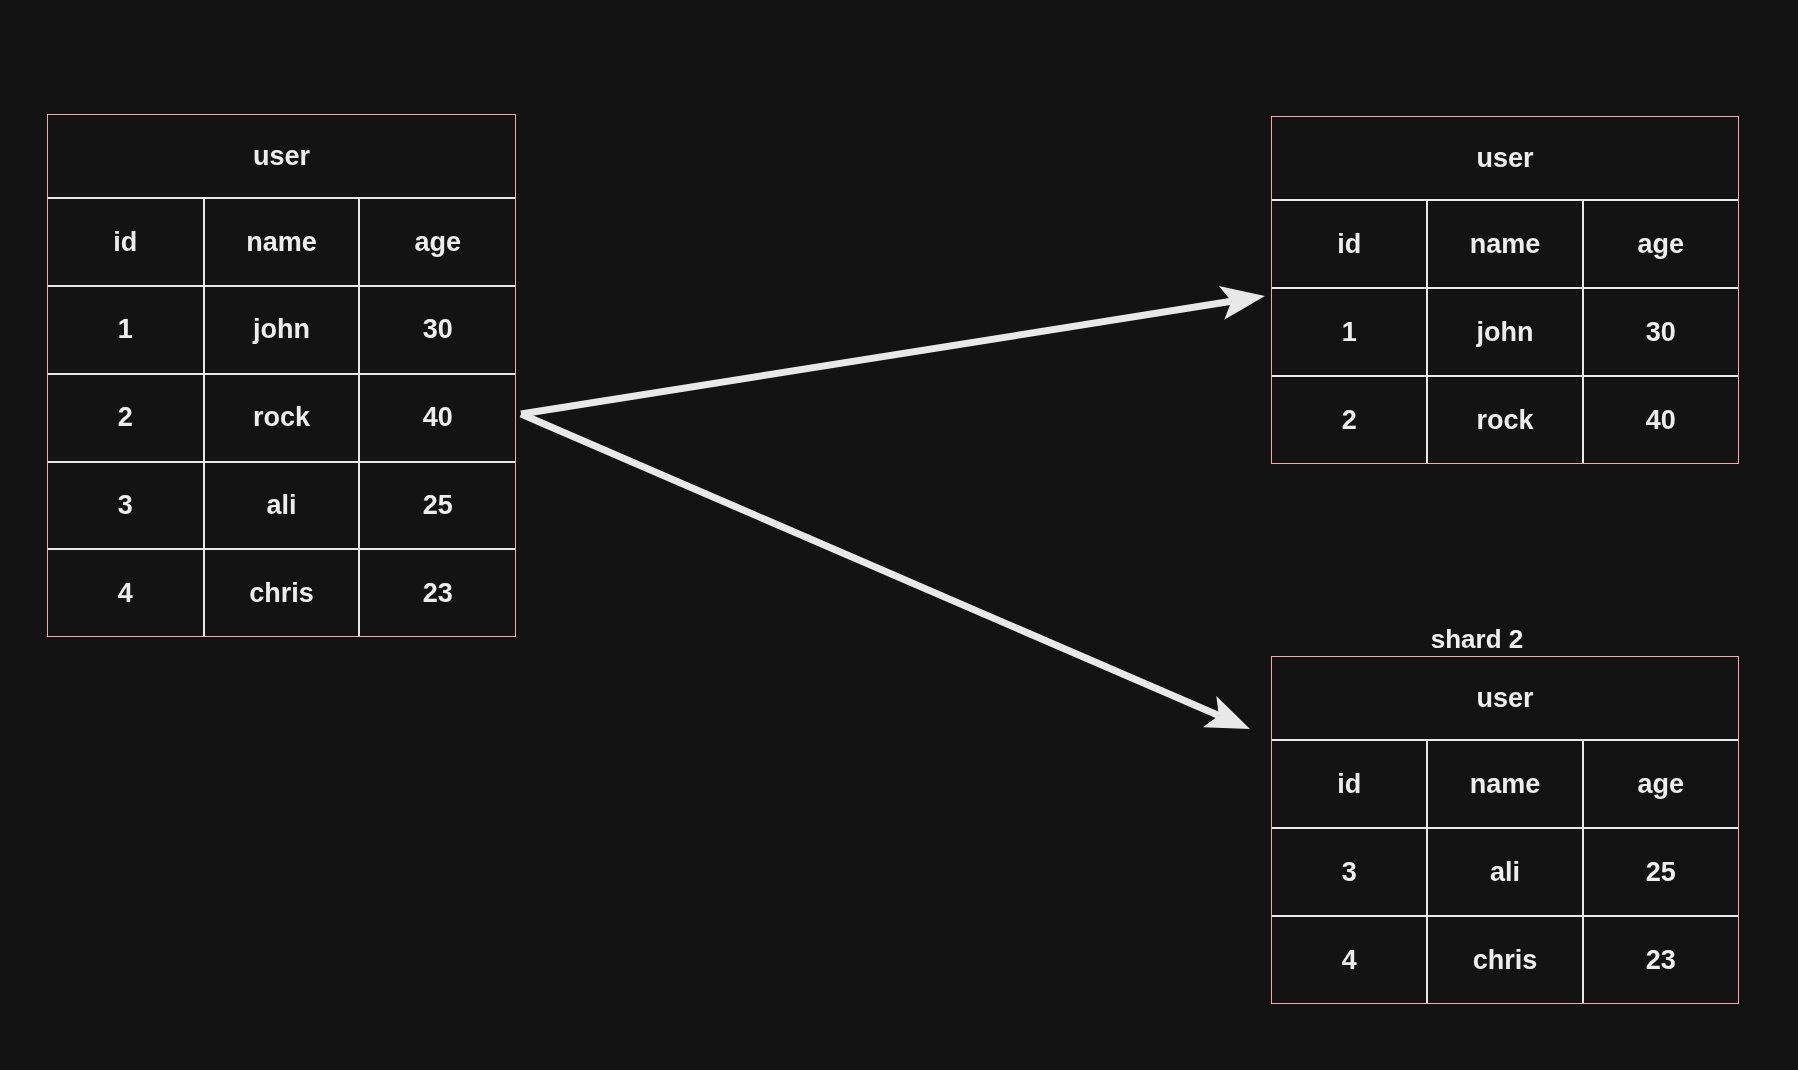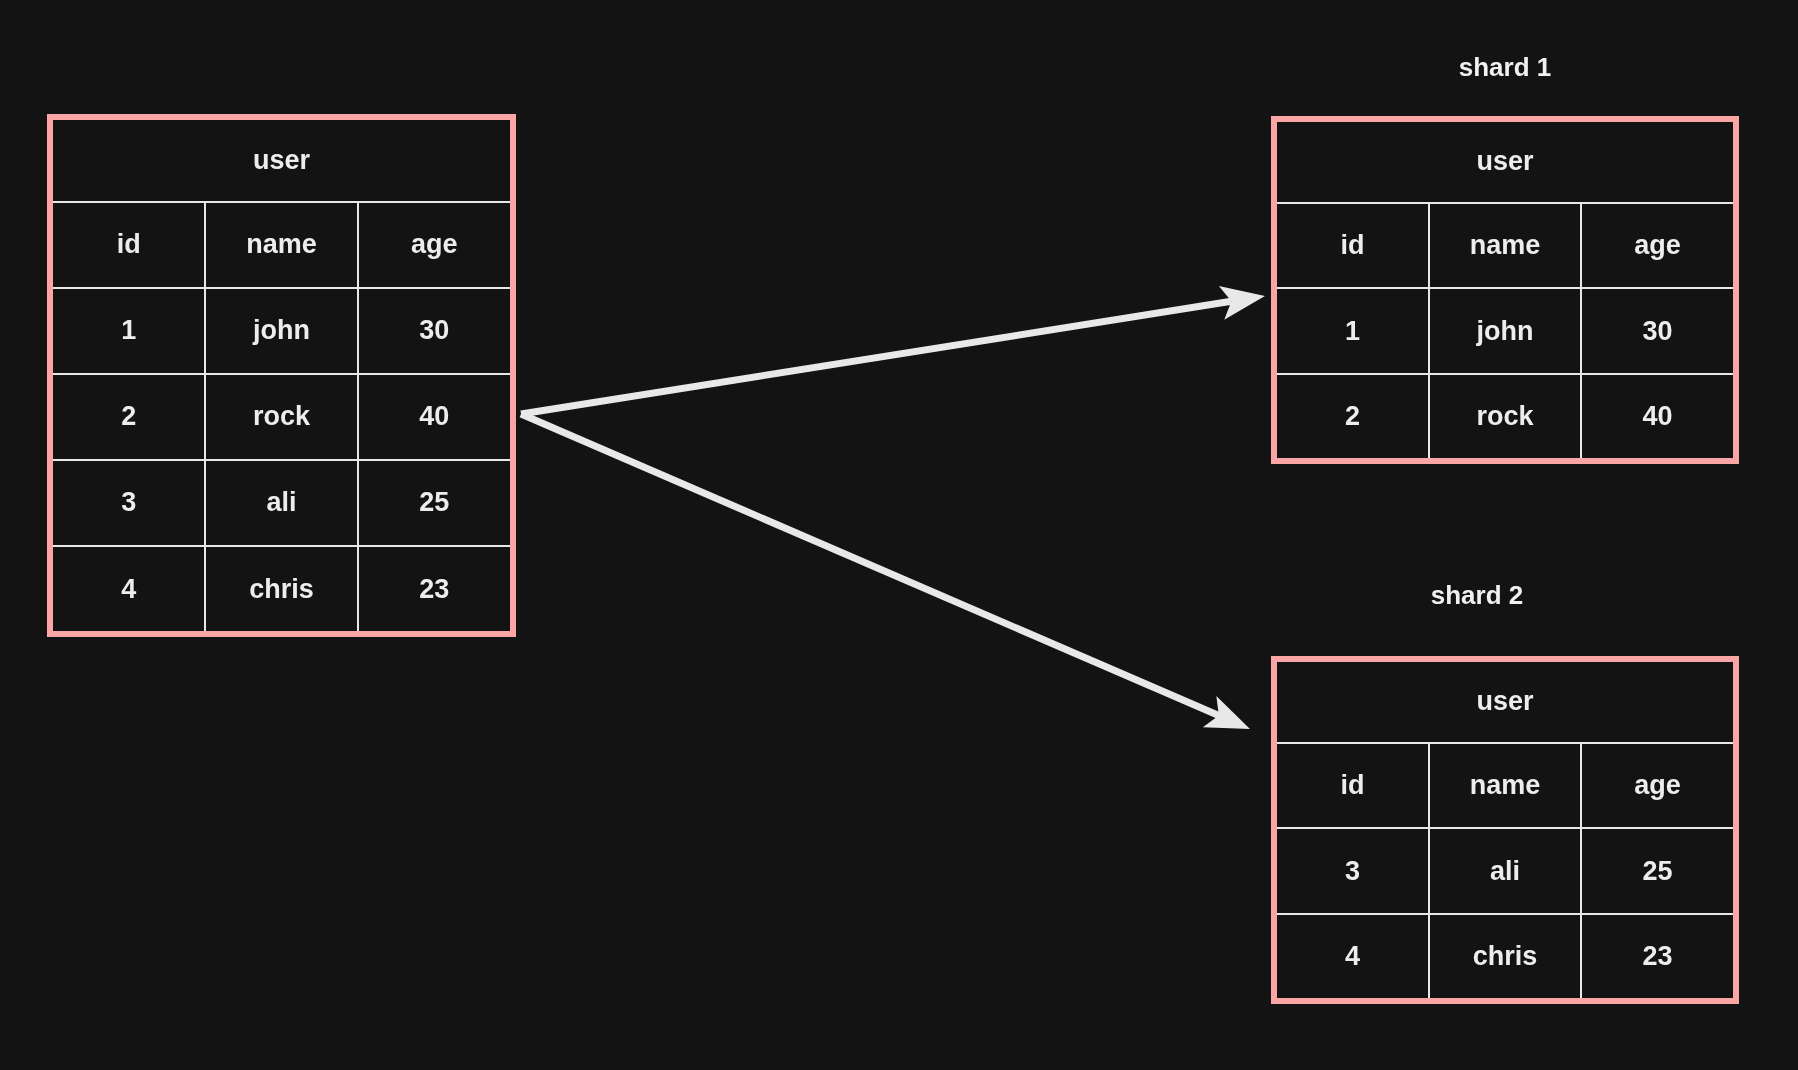--- a/index.html
+++ b/index.html
@@ -26,21 +26,21 @@
     top: 0;
     width: 1798px;
     height: 1070px;
     pointer-events: none;
   }
 
   
   .db-table {
     position: absolute;
     box-sizing: border-box;
-    border: 6px solid #fca5a5;
+    border: 1px solid #fca5a5;
     background: #131313;
     border-collapse: collapse;
   }
   .db-table table {
     border-collapse: collapse;
     width: 100%;
     height: 100%;
     table-layout: fixed;
   }
   .db-table td, .db-table th {
@@ -86,21 +86,21 @@
 
   
   .shard-caption {
     position: absolute;
     color: #f0f0f0;
     font-size: 26px;
     font-weight: bold;
     white-space: nowrap;
   }
   #shard1-caption { left: 1271px; top: 52px; width: 468px; text-align: center; }
-  #shard2-caption { left: 1243px; top: 580px; width: 468px; text-align: center; }
+  #shard2-caption { left: 1243px; top: 624px; width: 468px; text-align: center; }
 </style>
 </head>
 <body>
 
 <div id="stage">
 
   <svg id="arrows" viewBox="0 0 1798 1070" width="1798" height="1070">
     <g id="arrow-group" stroke="#e8e8e8" fill="#e8e8e8">
         <line x1="521" y1="414" x2="1231.4197267529266" y2="301.3259035526272" stroke="#e8e8e8" stroke-width="7" stroke-linecap="butt"></line>
         <polygon points="1265,296 1224.2061275742185,319.68248239752484 1231.4197267529266,301.3259035526272 1218.8802240215914,286.1022091504515" fill="#e8e8e8" stroke="none"></polygon>
@@ -137,21 +137,20 @@
         </tr>
         <tr class="data-row">
           <td>4</td>
           <td>chris</td>
           <td>23</td>
         </tr>
       </tbody>
     </table>
   </div>
 
-  <div class="shard-caption" id="shard1-caption">shard 1</div>
 
   <div class="db-table shard-tbl" id="shard1-table">
     <table>
       <tbody>
         <tr>
           <td class="tbl-title" colspan="3">user</td>
         </tr>
         <tr class="hdr-row">
           <td>id</td>
           <td>name</td>

